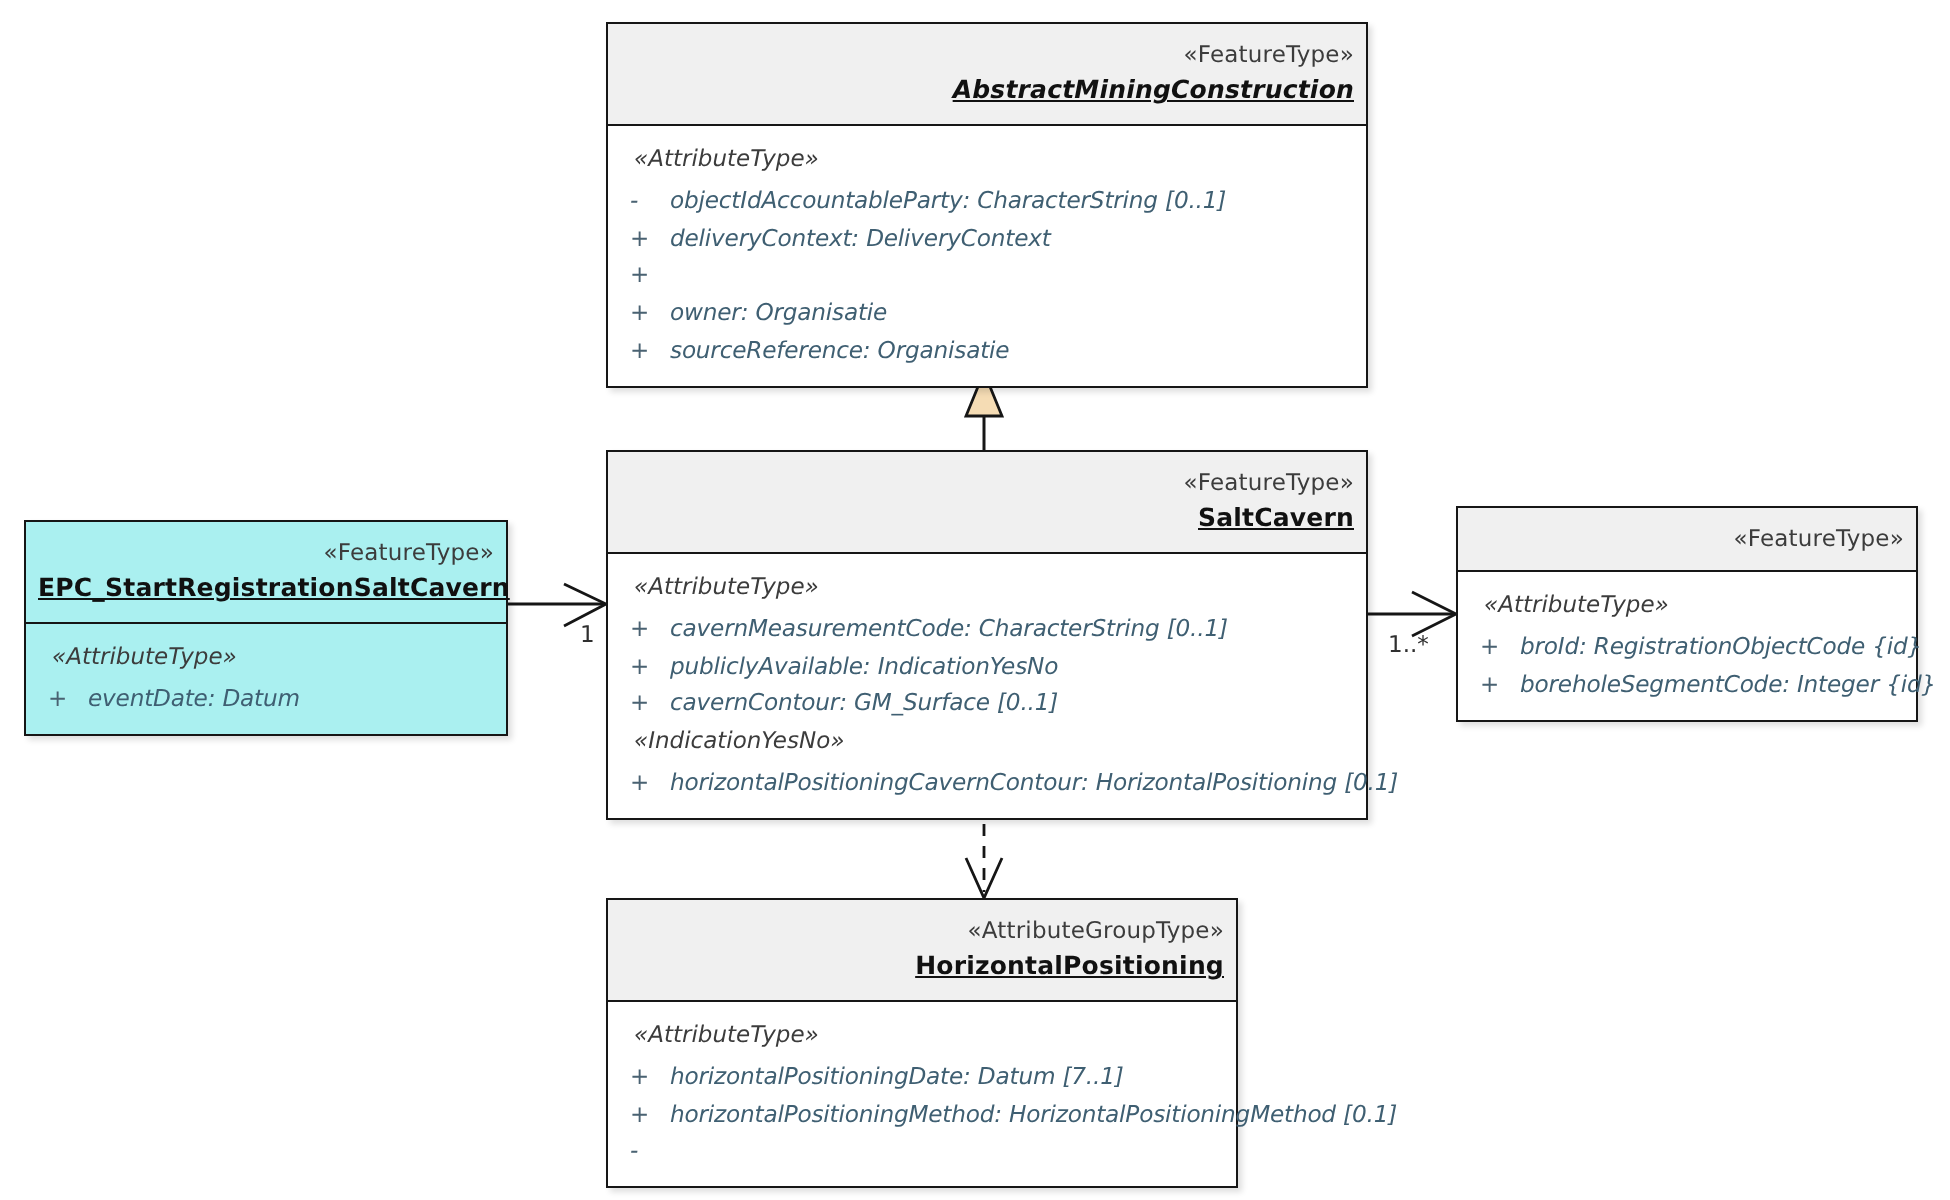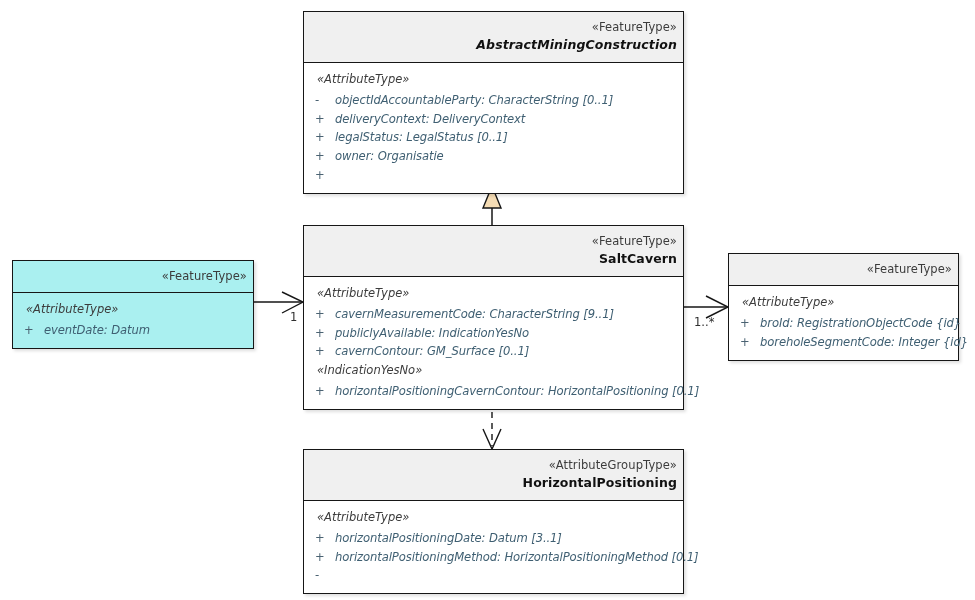--- a/index.html
+++ b/index.html
@@ -52,20 +52,21 @@
     color: #3c3c3c;
     letter-spacing: 0.1px;
   }
   .classname {
     display: block;
     font-size: 12.5px;
     font-weight: bold;
     color: #111111;
     letter-spacing: 0.1px;
     margin-top: 1px;
+    text-decoration: underline;
   }
   .classname.abstract {
     font-style: italic;
   }
 
   .uml-body {
     padding: 7px 0 8px 0;
     font-style: italic;
   }
   .group-label {
@@ -159,62 +160,63 @@
       <div class="attr-row">
         <span class="attr-vis">-</span>
         <span class="attr-text">objectIdAccountableParty: CharacterString [0..1]</span>
       </div>
       <div class="attr-row">
         <span class="attr-vis">+</span>
         <span class="attr-text">deliveryContext: DeliveryContext</span>
       </div>
       <div class="attr-row">
         <span class="attr-vis">+</span>
-        <span class="attr-text">legalStatus: LegalStatus [0..1]</span>
       </div>
       <div class="attr-row">
         <span class="attr-vis">+</span>
         <span class="attr-text">owner: Organisatie</span>
       </div>
       <div class="attr-row">
         <span class="attr-vis">+</span>
+        <span class="attr-text">sourceReference: Organisatie</span>
       </div>
     </div>
   </div>
 
   <div class="uml-box" style="left:303px; top:225px; width:381px;">
     <div class="uml-header">
       <span class="stereotype">«FeatureType»</span>
       <span class="classname">SaltCavern</span>
     </div>
     <div class="uml-body">
       <div class="group-label">«AttributeType»</div>
       <div class="attr-row">
         <span class="attr-vis">+</span>
-        <span class="attr-text">cavernMeasurementCode: CharacterString [9..1]</span>
+        <span class="attr-text">cavernMeasurementCode: CharacterString [0..1]</span>
       </div>
       <div class="attr-row">
         <span class="attr-vis">+</span>
         <span class="attr-text">publiclyAvailable: IndicationYesNo</span>
       </div>
       <div class="attr-row">
         <span class="attr-vis">+</span>
         <span class="attr-text">cavernContour: GM_Surface [0..1]</span>
       </div>
       <div class="group-label">«IndicationYesNo»</div>
       <div class="attr-row">
         <span class="attr-vis">+</span>
         <span class="attr-text">horizontalPositioningCavernContour: HorizontalPositioning [0.1]</span>
       </div>
     </div>
   </div>
 
   <div class="uml-box accent" style="left:12px; top:260px; width:242px;">
     <div class="uml-header">
       <span class="stereotype">«FeatureType»</span>
+      <span class="classname">EPC_StartRegistrationSaltCavern</span>
     </div>
     <div class="uml-body">
       <div class="group-label">«AttributeType»</div>
       <div class="attr-row">
         <span class="attr-vis">+</span>
         <span class="attr-text">eventDate: Datum</span>
       </div>
     </div>
   </div>
 
@@ -228,30 +230,30 @@
         <span class="attr-vis">+</span>
         <span class="attr-text">broId: RegistrationObjectCode {id}</span>
       </div>
       <div class="attr-row">
         <span class="attr-vis">+</span>
         <span class="attr-text">boreholeSegmentCode: Integer {id}</span>
       </div>
     </div>
   </div>
 
-  <div class="uml-box" style="left:303px; top:449px; width:381px;">
+  <div class="uml-box" style="left:303px; top:449px; width:316px;">
     <div class="uml-header">
       <span class="stereotype">«AttributeGroupType»</span>
       <span class="classname">HorizontalPositioning</span>
     </div>
     <div class="uml-body">
       <div class="group-label">«AttributeType»</div>
       <div class="attr-row">
         <span class="attr-vis">+</span>
-        <span class="attr-text">horizontalPositioningDate: Datum [3..1]</span>
+        <span class="attr-text">horizontalPositioningDate: Datum [7..1]</span>
       </div>
       <div class="attr-row">
         <span class="attr-vis">+</span>
         <span class="attr-text">horizontalPositioningMethod: HorizontalPositioningMethod [0.1]</span>
       </div>
       <div class="attr-row">
         <span class="attr-vis">-</span>
       </div>
     </div>
   </div>

